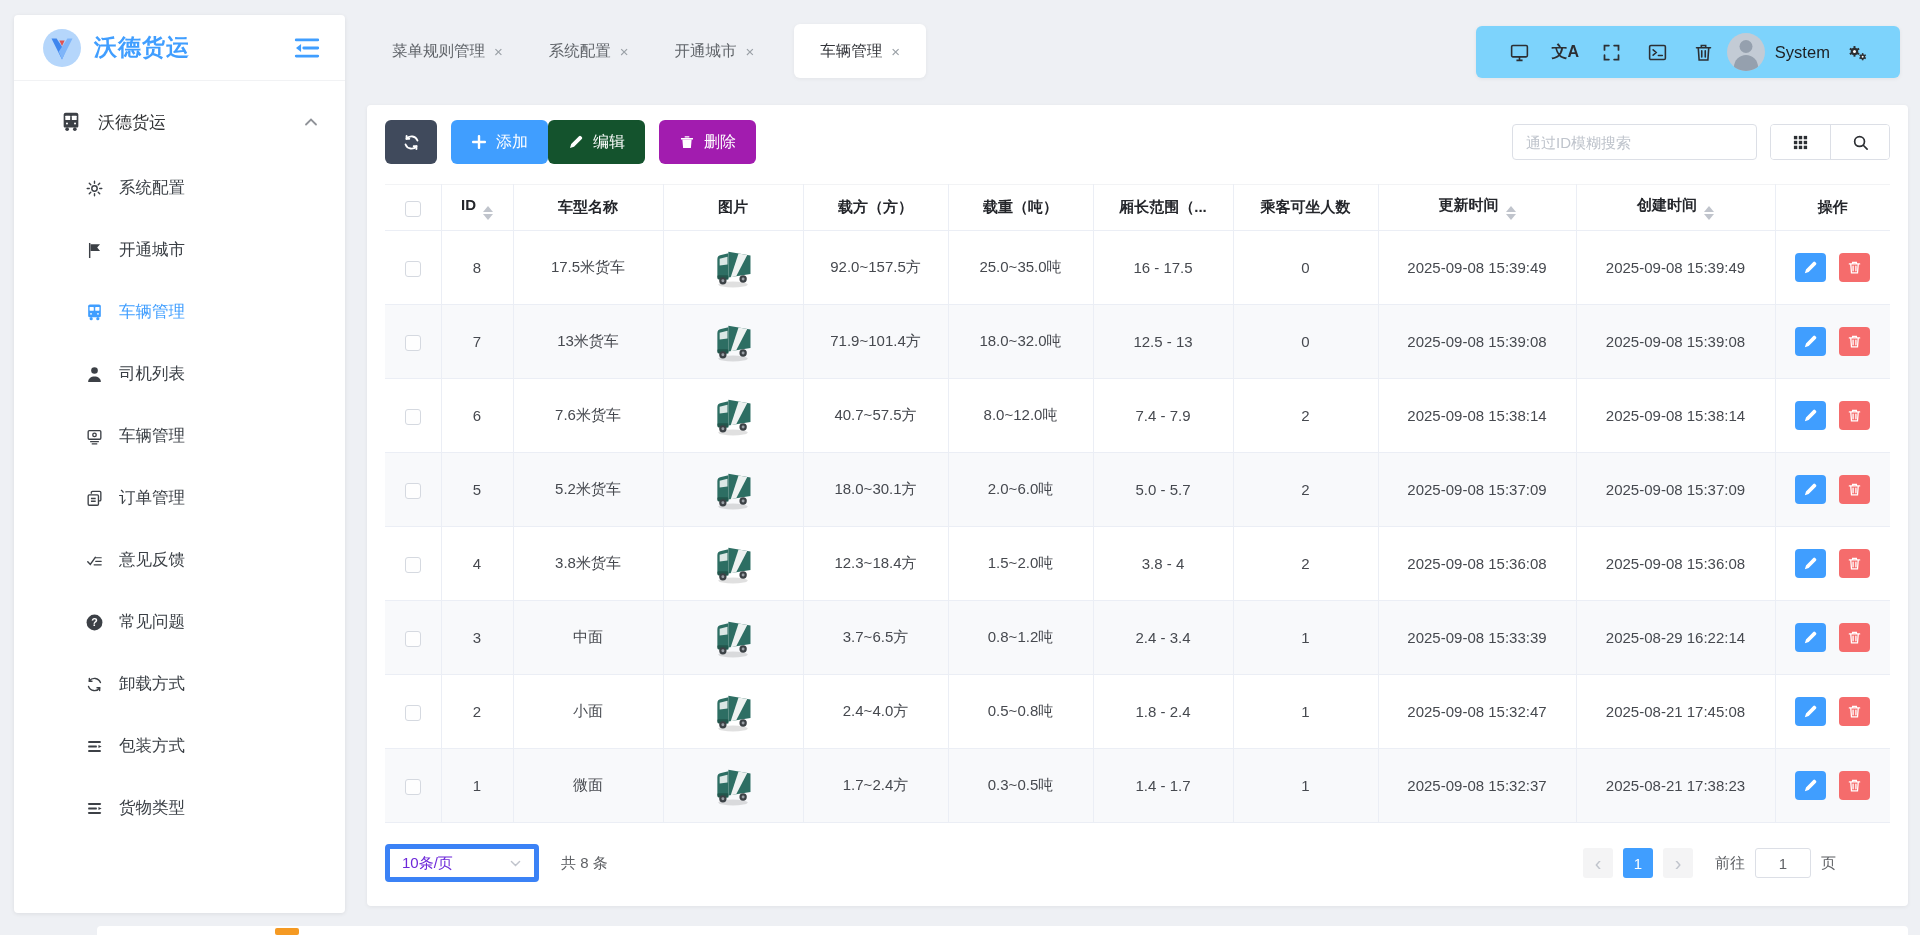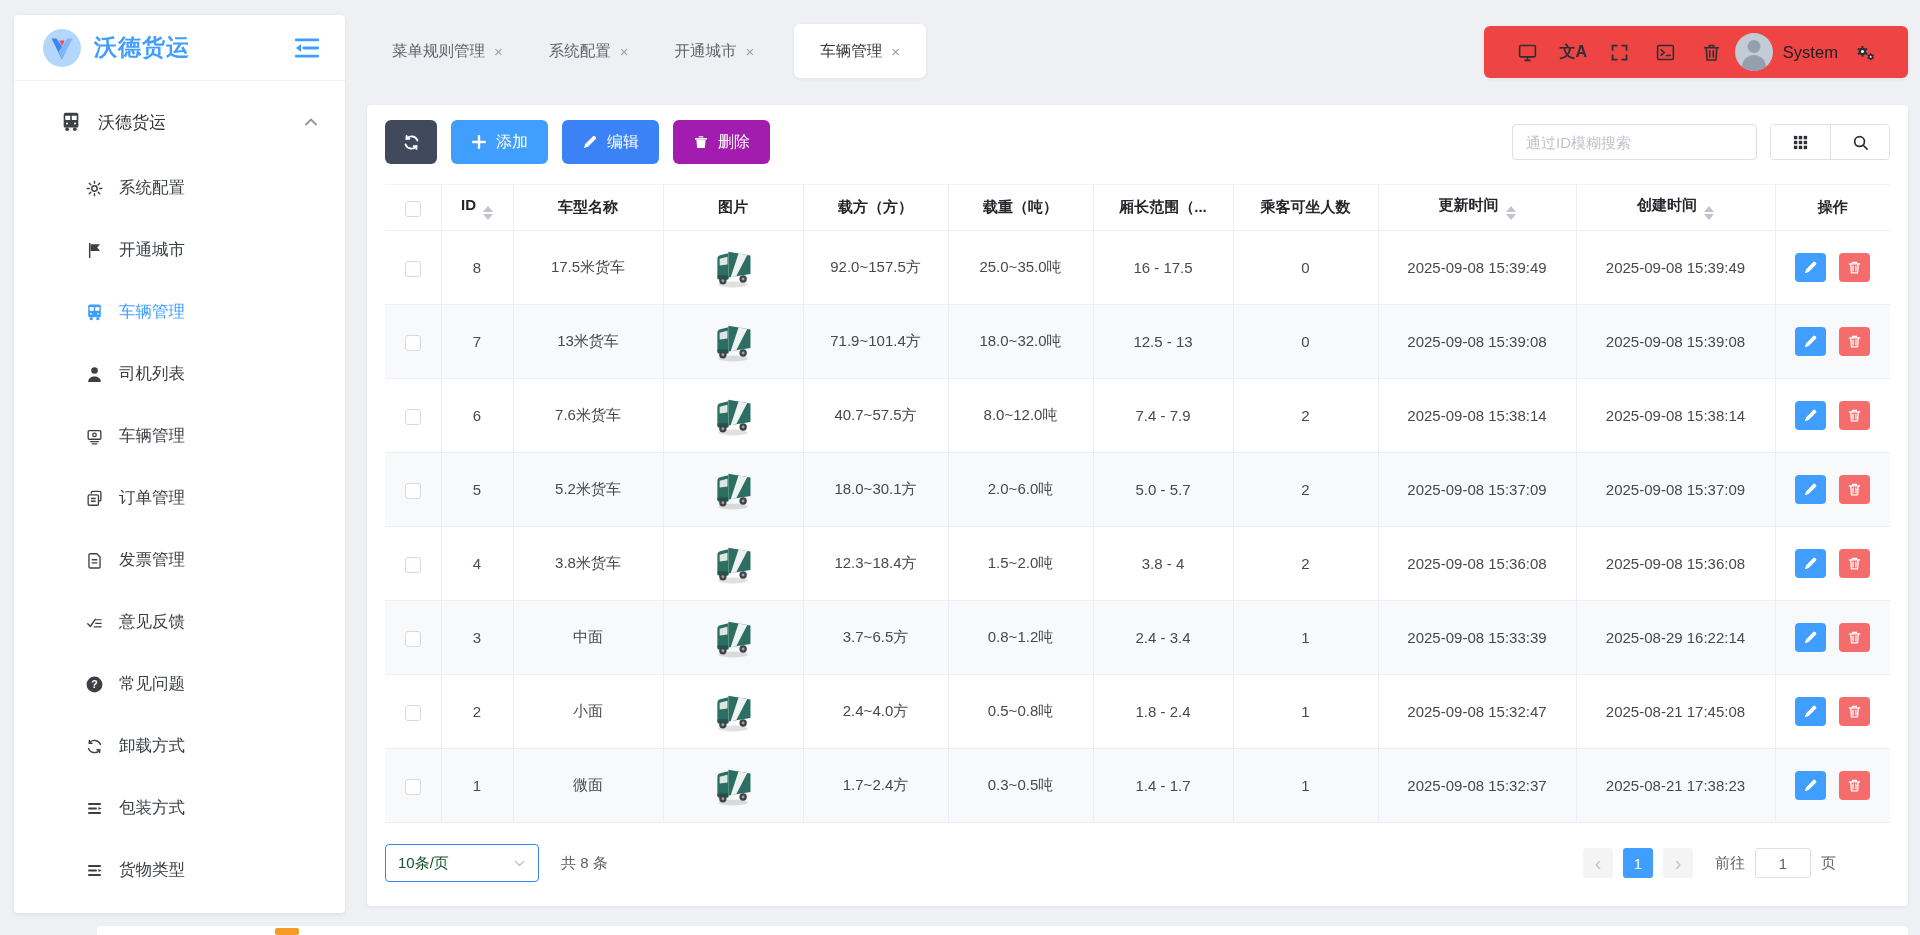--- a/index.html
+++ b/index.html
@@ -28,39 +28,39 @@
   .menu-item.active{color:#409eff;}
   .menu-item.active .mi-icon{color:#409eff;}
 
   
   .tabsbar{position:absolute;left:372px;top:24px;height:54px;display:flex;align-items:center;gap:34px;padding-left:14px;}
   .tab{display:flex;align-items:center;height:54px;font-size:15.5px;color:#5f6368;cursor:pointer;padding:0 6px;}
   .tab .tab-close{margin-left:9px;color:#9aa0a6;font-size:15px;line-height:1;}
   .tab.active{background:#fff;border-radius:6px;padding:0 26px;color:#33353a;box-shadow:0 1px 4px rgba(0,0,0,.05);}
 
   
-  .tools{position:absolute;right:12px;top:26px;width:424px;height:52px;background:#ef4444;border-radius:6px;
+  .tools{position:absolute;right:20px;top:26px;width:424px;height:52px;background:#7dd3fc;border-radius:6px;
     box-shadow:0 1px 4px rgba(0,0,0,.06);display:flex;align-items:center;padding:0 20px;gap:0;}
   .tool{flex:1;display:flex;align-items:center;justify-content:center;color:#2c2f33;cursor:pointer;height:100%;}
   .tool svg{width:21px;height:21px;}
   .translate-glyph{font-size:16px;font-weight:bold;color:#2c2f33;}
   .avatar{width:38px;height:38px;border-radius:50%;background:#c3cbd5;position:relative;overflow:hidden;flex:0 0 auto;}
   .avatar .head{position:absolute;left:50%;top:7px;transform:translateX(-50%);width:13px;height:13px;border-radius:50%;background:#95a0ae;}
   .avatar .body{position:absolute;left:50%;top:22px;transform:translateX(-50%);width:24px;height:16px;border-radius:12px 12px 0 0;background:#95a0ae;}
   .user-name{font-size:16.5px;color:#1d1f23;margin:0 4px 0 10px;}
 
   
   .main-card{position:absolute;left:367px;top:105px;width:1541px;height:801px;background:#fff;border-radius:4px;
     box-shadow:0 1px 4px rgba(0,0,0,.06);padding:13px 18px 0 18px;}
   .toolbar{display:flex;align-items:center;height:48px;}
   .btn{height:44px;border:none;border-radius:6px;color:#fff;font-size:16px;display:inline-flex;align-items:center;gap:9px;padding:0 20px;cursor:pointer;font-family:inherit;}
   .btn svg{width:16px;height:16px;}
   .btn.refresh{width:52px;justify-content:center;background:#404a5c;padding:0;}
   .btn.add{background:#409eff;margin-left:14px;}
-  .btn.edit{background:#3b82f6;margin-left:14px;cursor:not-allowed;}
+  .btn.edit{background:#14532d;margin-left:0;cursor:not-allowed;}
   .btn.del{background:#a21caf;margin-left:14px;cursor:not-allowed;}
   .toolbar-right{margin-left:auto;display:flex;align-items:center;}
   .search-input{width:245px;height:36px;border:1px solid #dcdfe6;border-radius:4px;padding:11px 13px;font-size:15px;color:#606266;font-family:inherit;outline:none;}
   .search-input::placeholder{color:#bfc4cc;}
   .icon-btn-group{display:flex;margin-left:13px;border:1px solid #dcdfe6;border-radius:4px;overflow:hidden;height:36px;}
   .icon-btn{width:59px;display:flex;align-items:center;justify-content:center;background:#fff;cursor:pointer;color:#2c2f33;}
   .icon-btn + .icon-btn{border-left:1px solid #dcdfe6;}
   .icon-btn svg{width:17px;height:17px;}
 
   
@@ -76,22 +76,22 @@
   .caret.up{border-bottom:6px solid #c0c4cc;}
   .caret.down{border-top:6px solid #c0c4cc;}
   .truck-wrap{display:inline-block;vertical-align:middle;}
   .op{width:31px;height:29px;border:none;border-radius:4px;display:inline-flex;align-items:center;justify-content:center;cursor:pointer;vertical-align:middle;}
   .op svg{width:15px;height:15px;}
   .op.edit-op{background:#409eff;margin-right:9px;}
   .op.del-op{background:#f56c6c;}
 
   
   .table-footer{display:flex;align-items:center;margin-top:21px;height:38px;}
-  .page-size{width:154px;height:38px;border:1px solid #3b82f6;border-radius:4px;display:flex;align-items:center;justify-content:space-between;
-    padding:0 12px;font-size:15px;color:#14532d;cursor:pointer;background:#fff;}
+  .page-size{width:154px;height:38px;border:5px solid #3b82f6;border-radius:4px;display:flex;align-items:center;justify-content:space-between;
+    padding:0 12px;font-size:15px;color:#6d28d9;cursor:pointer;background:#fff;}
   .page-size svg{width:13px;height:13px;color:#c0c4cc;}
   .total-text{margin-left:22px;font-size:15px;color:#606266;}
   .pager{margin-left:auto;margin-right:54px;display:flex;align-items:center;}
   .pg-btn{width:30px;height:30px;border-radius:3px;background:#f4f4f5;display:flex;align-items:center;justify-content:center;
     color:#c0c4cc;font-size:20px;line-height:1;cursor:pointer;border:none;}
   .pg-num{width:30px;height:30px;border-radius:3px;background:#409eff;color:#fff;font-size:15px;display:flex;align-items:center;justify-content:center;margin:0 10px;cursor:pointer;}
   .goto-label{margin-left:22px;font-size:15px;color:#606266;}
   .goto-input{width:56px;height:30px;border:1px solid #dcdfe6;border-radius:3px;text-align:center;font-size:15px;color:#606266;margin:0 10px;font-family:inherit;outline:none;}
   .goto-unit{font-size:15px;color:#606266;}
 
@@ -186,29 +186,20 @@
   </div>
         <div class="menu-item">
     <span class="mi-icon">
             <svg viewBox="0 0 24 24" fill="none" stroke="currentColor" stroke-width="1.7">
     <path d="M8 6V4.5C8 3.7 8.7 3 9.5 3h9c.8 0 1.5.7 1.5 1.5v9c0 .8-.7 1.5-1.5 1.5H17"></path>
     <rect x="4" y="7.5" width="13" height="13" rx="1.5"></rect>
     <path d="M7.5 12h6M7.5 15.5h6"></path>
   </svg>
           </span>
     <span class="mi-label">订单管理</span>
-  </div>
-        <div class="menu-item">
-    <span class="mi-icon">
-            <svg viewBox="0 0 24 24" fill="none" stroke="currentColor" stroke-width="1.7">
-    <path d="M6 3.5h9l4 4V20c0 .8-.7 1.5-1.5 1.5h-11c-.8 0-1.5-.7-1.5-1.5V5c0-.8.7-1.5 1.5-1.5z"></path>
-    <path d="M8.5 11h7M8.5 15h7"></path>
-  </svg>
-          </span>
-    <span class="mi-label">发票管理</span>
   </div>
         <div class="menu-item">
     <span class="mi-icon">
             <svg viewBox="0 0 24 24" fill="none" stroke="currentColor" stroke-width="1.8" stroke-linecap="round">
     <path d="M3.5 13.5l3.2 3.5L13 8"></path>
     <path d="M13.5 13h7M11.5 17.5h9M13.5 8.5h7" stroke-width="1.5"></path>
   </svg>
           </span>
     <span class="mi-label">意见反馈</span>
   </div>

